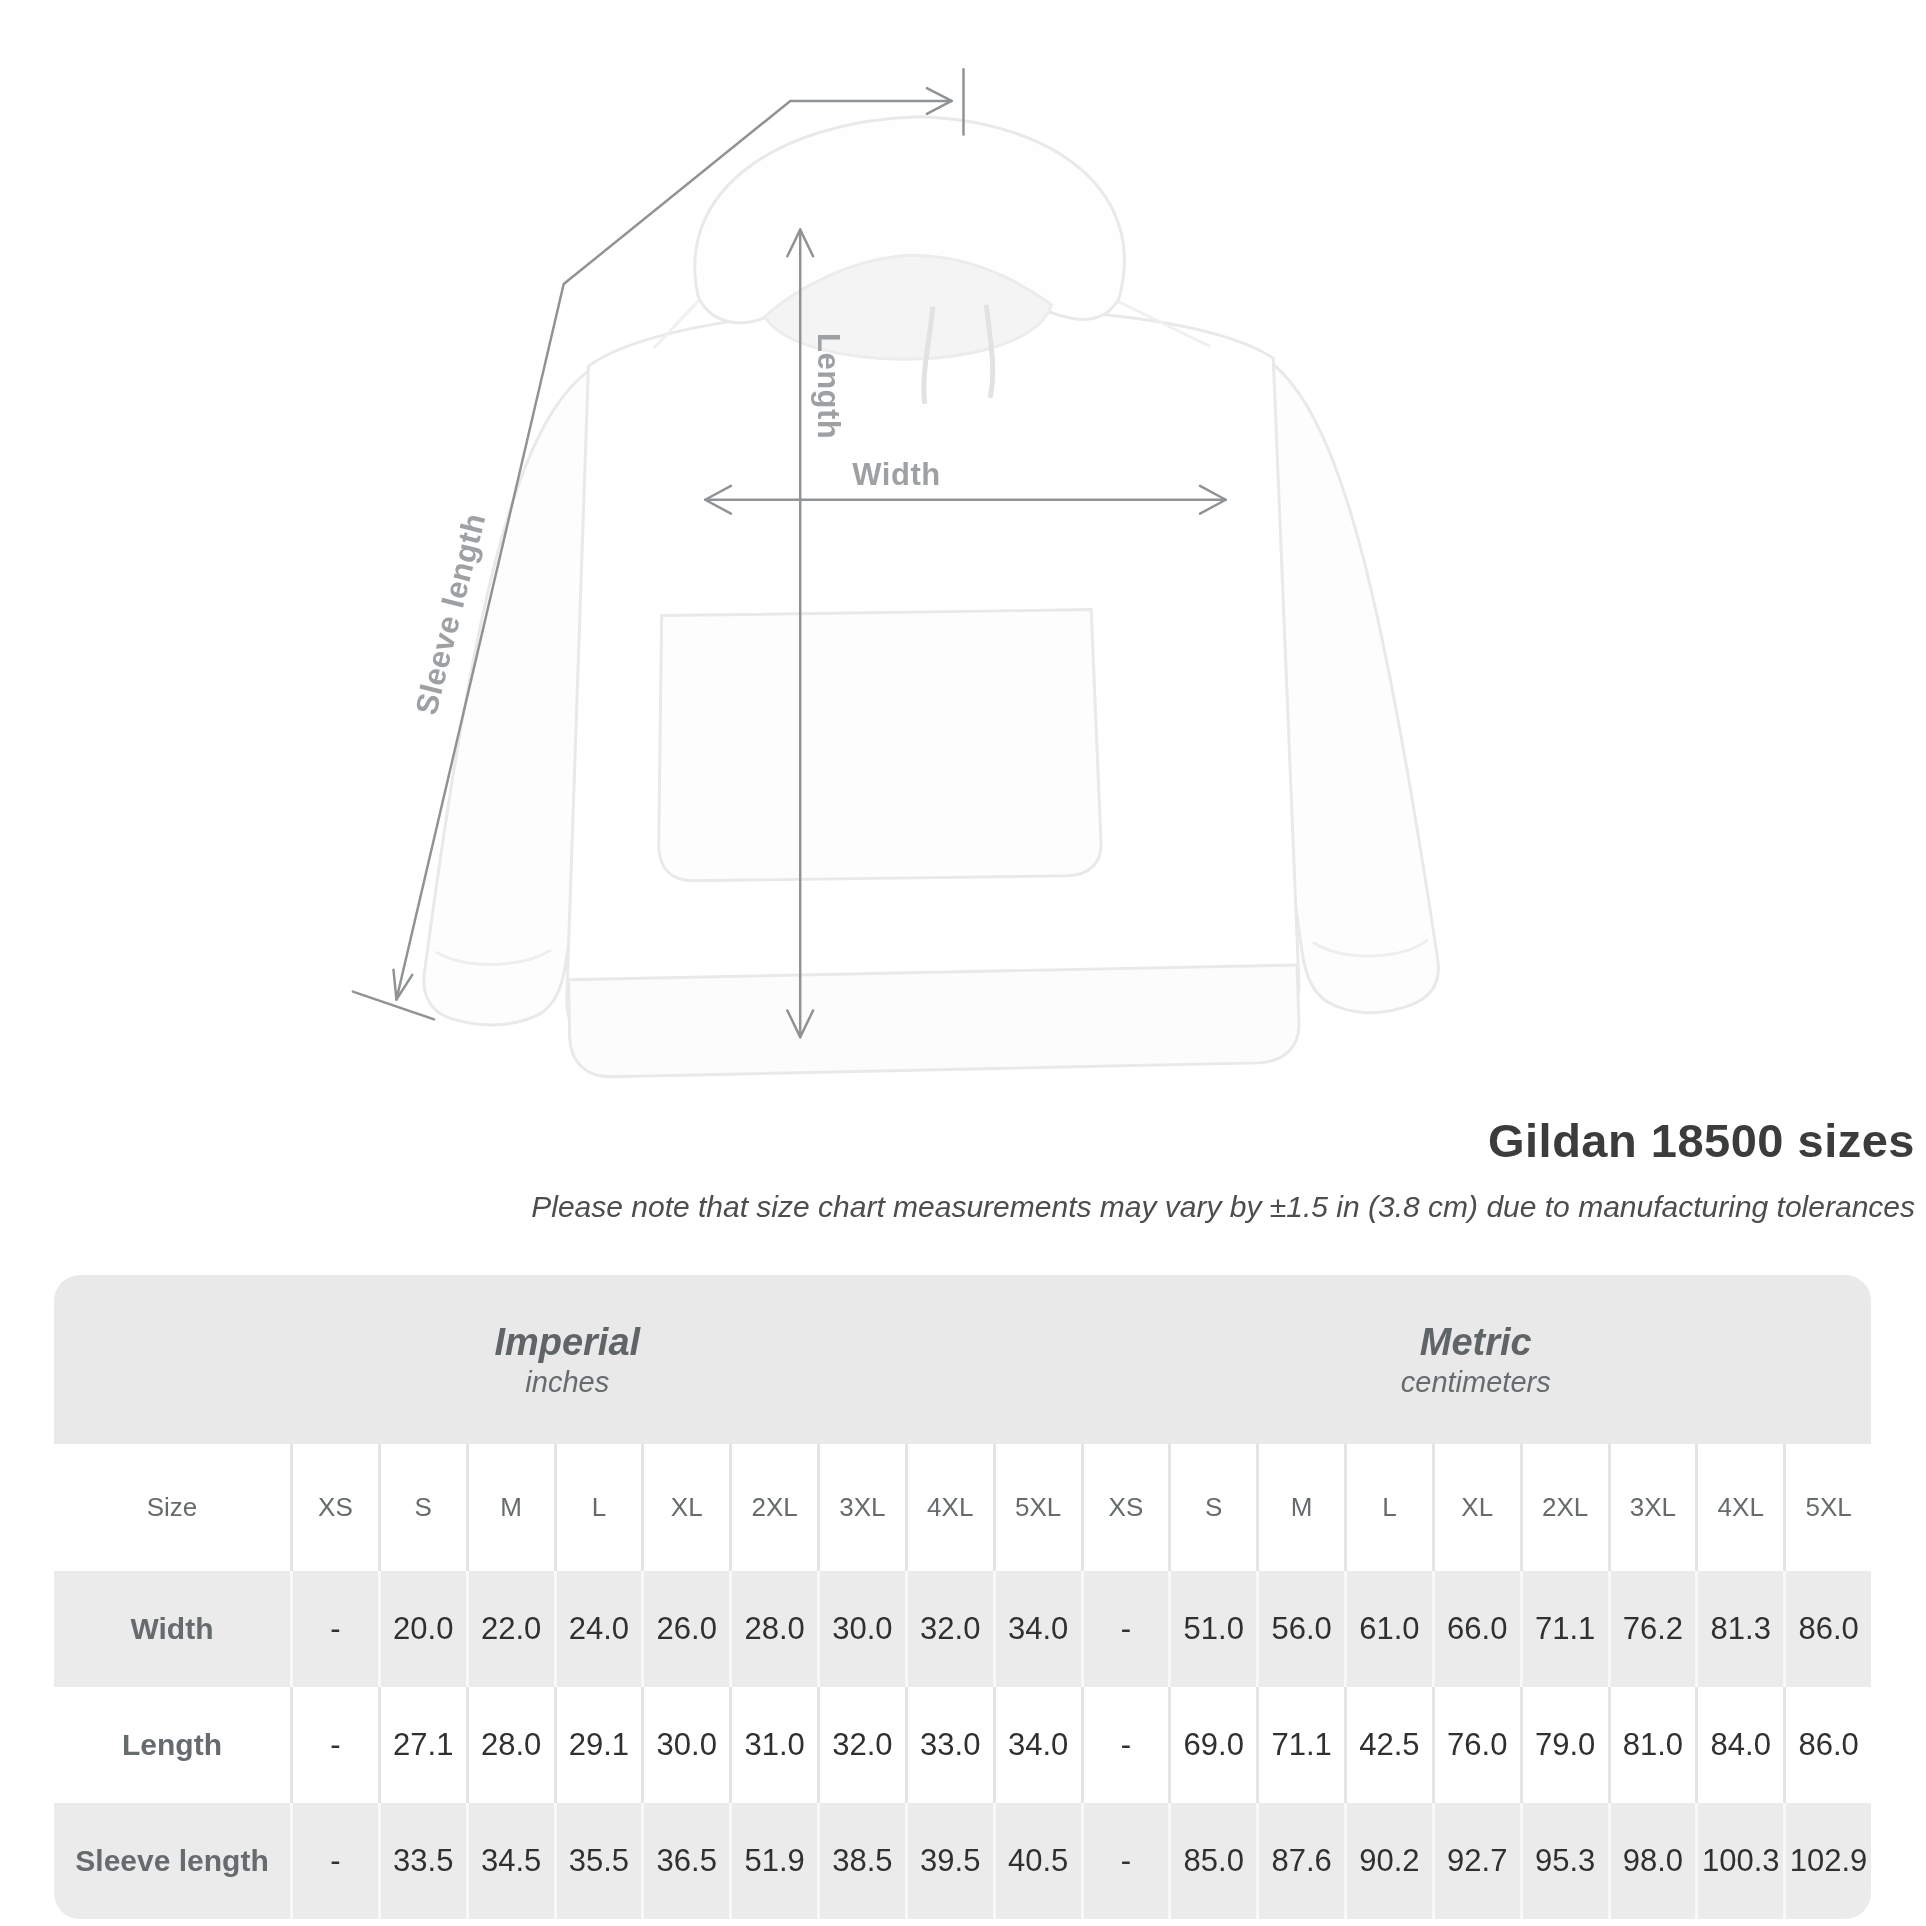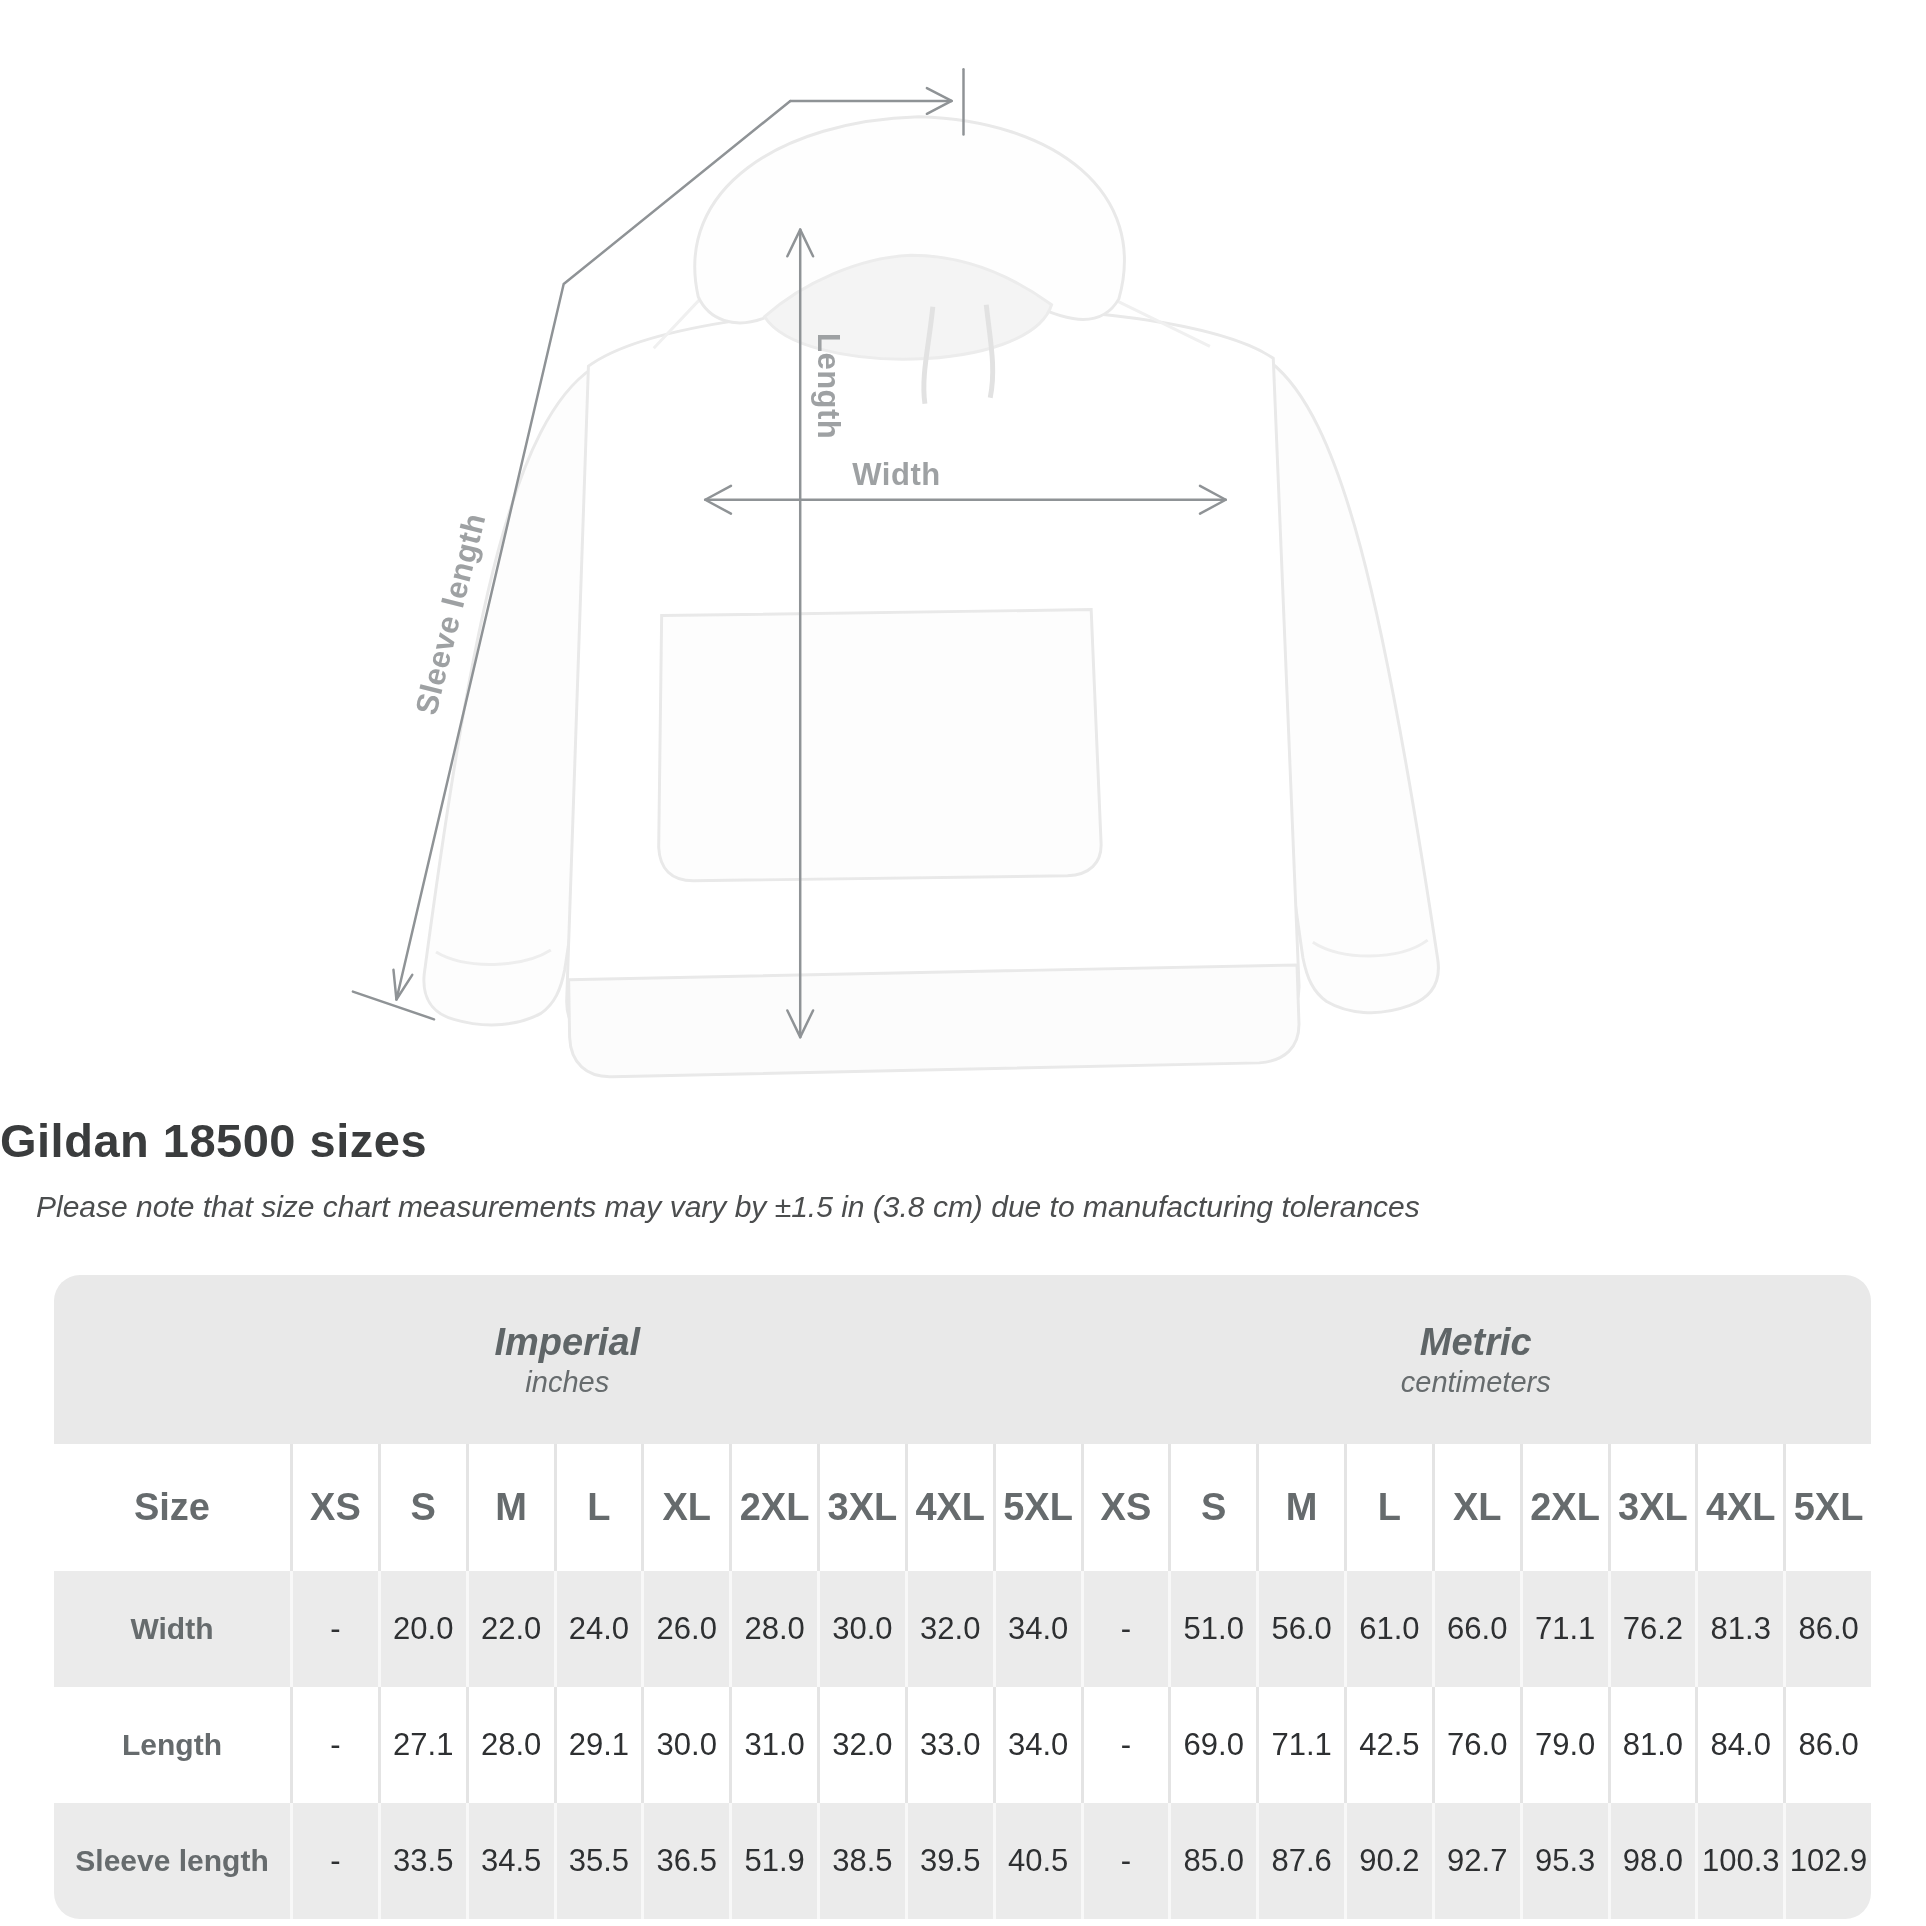--- a/index.html
+++ b/index.html
@@ -12,38 +12,38 @@
   body{font-family:"Liberation Sans", sans-serif; width:1927px; height:1927px; position:relative; overflow:hidden;}
 
   
   #diagram{position:absolute; left:0; top:0; width:1927px; height:1242px;}
   #diagram svg{position:absolute; left:0; top:0;}
   .mlabel{position:absolute; color:var(--mlabel); font-weight:bold; font-size:31px; letter-spacing:0.5px;}
   .mlabel.vertical{writing-mode:vertical-lr;}
   .mlabel.slanted{transform:rotate(-76deg);}
 
   
-  #heading{position:absolute; left:0; top:1113px; width:1915px; text-align:left;}
+  #heading{position:absolute; left:0; top:1113px; width:1915px; text-align:right;}
   #page-title{font-size:47px; font-weight:bold; color:var(--title-text); letter-spacing:0.5px;}
   #page-subtitle{margin-top:22px; font-size:30px; font-style:italic; color:var(--subtitle-text);padding-left:36px;}
 
   
   #table-wrap{position:absolute; left:54px; top:1275px; width:1817px; border-radius:26px; overflow:hidden; background:#ffffff;}
   .trow{display:grid; grid-template-columns:236px repeat(18, 1fr); align-items:center;}
   .trow.band{height:169px; background:var(--band-bg);}
   .trow.thead{height:127px; background:#ffffff;}
   .trow.data{height:116px;}
   .trow.gray{background:var(--stripe-bg);}
   .trow.white{background:#ffffff;}
   .band-cell{grid-column:span 10; text-align:center;}
   .band-cell.metric{grid-column:span 9;}
   .band-name{font-size:38px; font-weight:bold; font-style:italic; color:#5f6567;}
   .band-unit{margin-top:2px; font-size:29px; font-style:italic; color:var(--head-text);}
   .cell{height:100%; display:flex; align-items:center; justify-content:center;}
-  .cell.head{font-size:38px; font-weight:bold; color:var(--head-text);}
+  .cell.head{font-size:26px; font-weight:normal; color:var(--head-text);}
   .cell.rowlabel{font-size:30px; font-weight:bold; color:var(--head-text);}
   .cell.val{font-size:31px; color:var(--value-text);}
   .trow.thead .cell + .cell{border-left:3px solid var(--div-on-white);}
   .trow.white .cell + .cell{border-left:3px solid var(--div-on-white);}
   .trow.gray  .cell + .cell{border-left:3px solid var(--div-on-gray);}
 </style>
 </head>
 <body>
 
 <div id="diagram">

